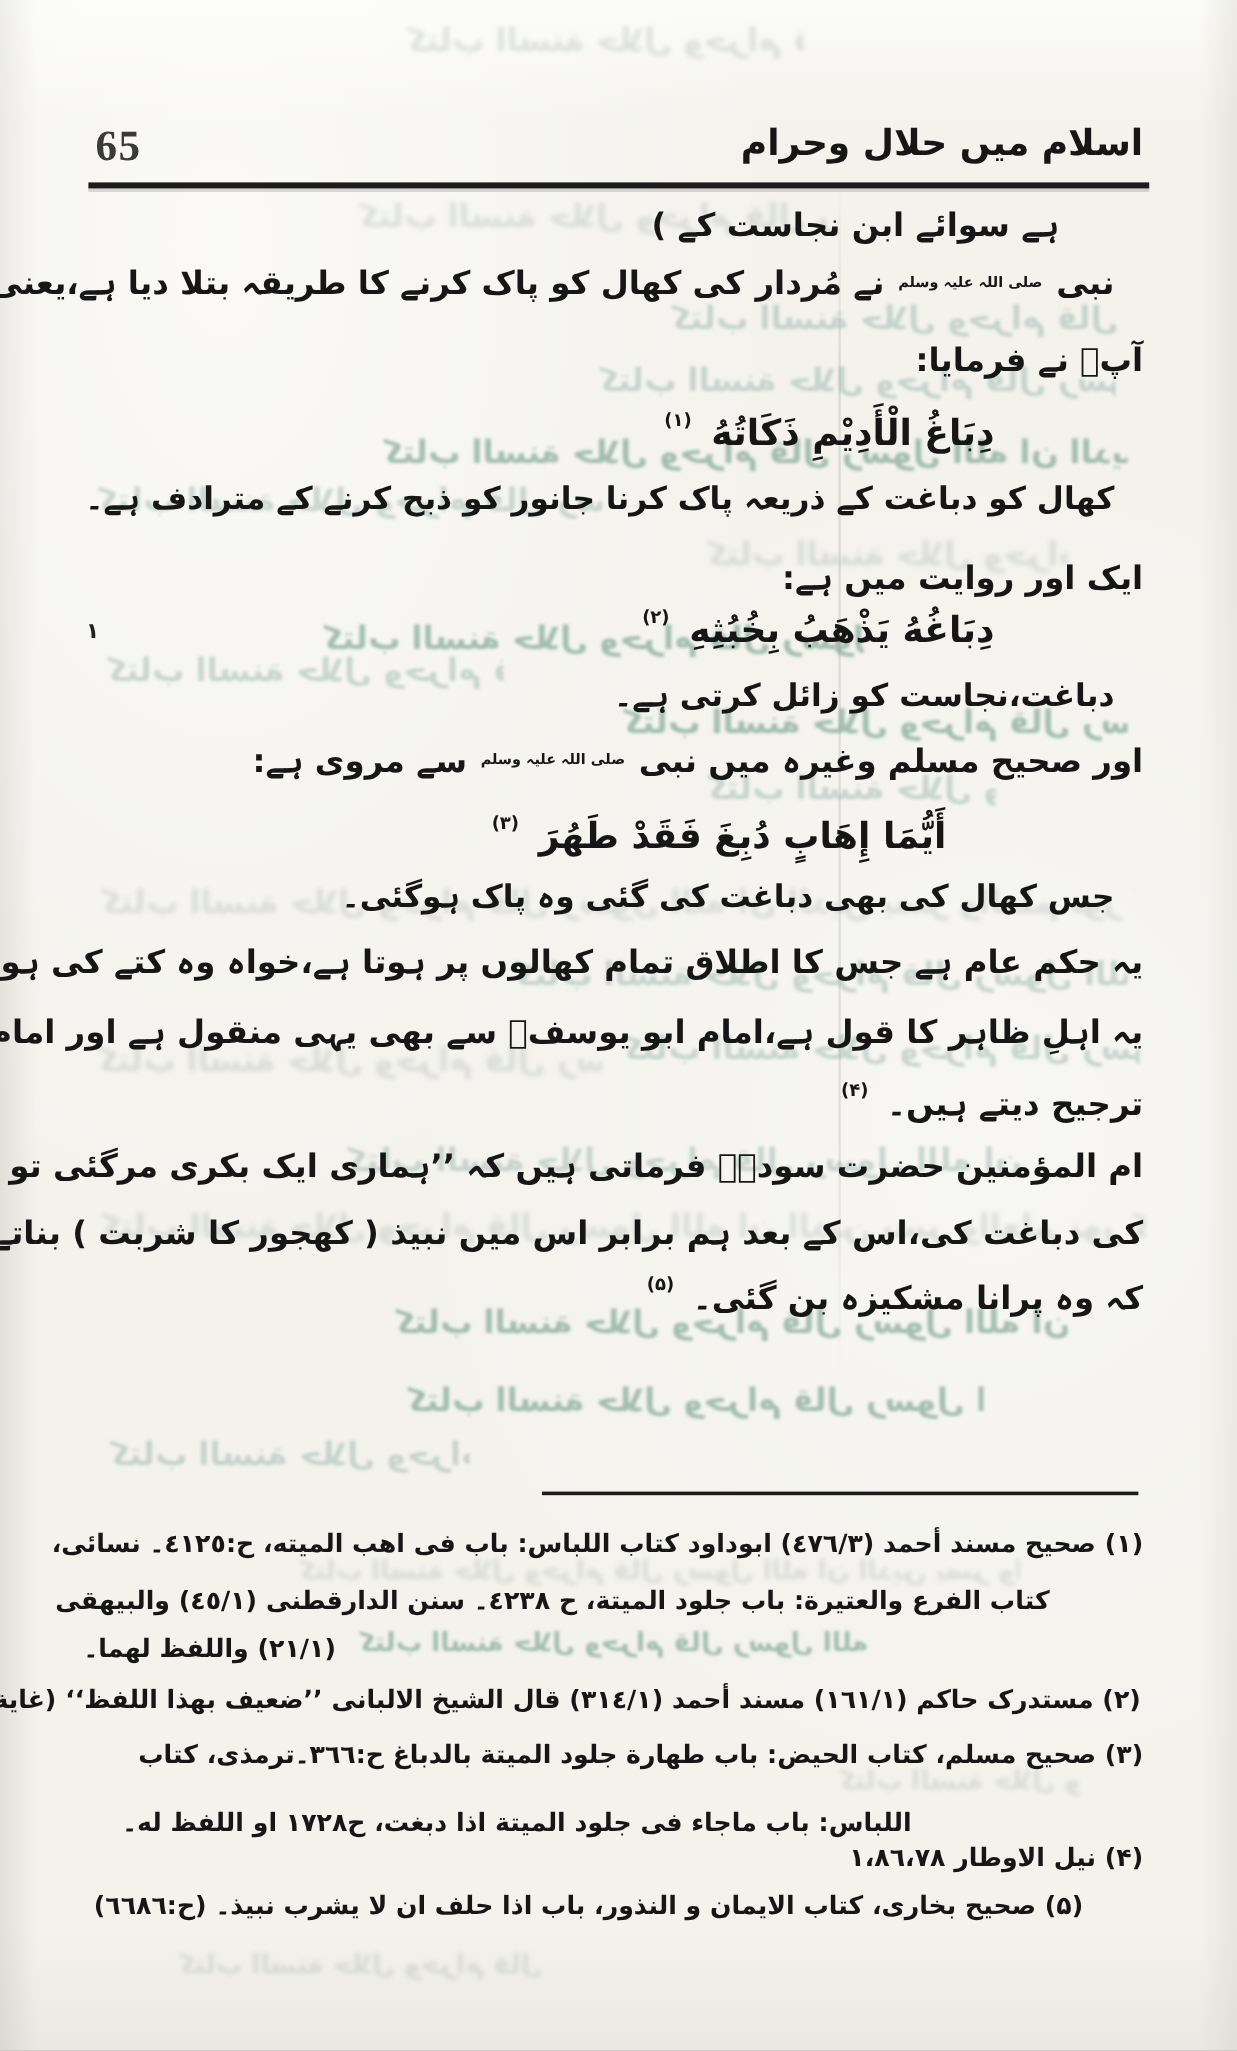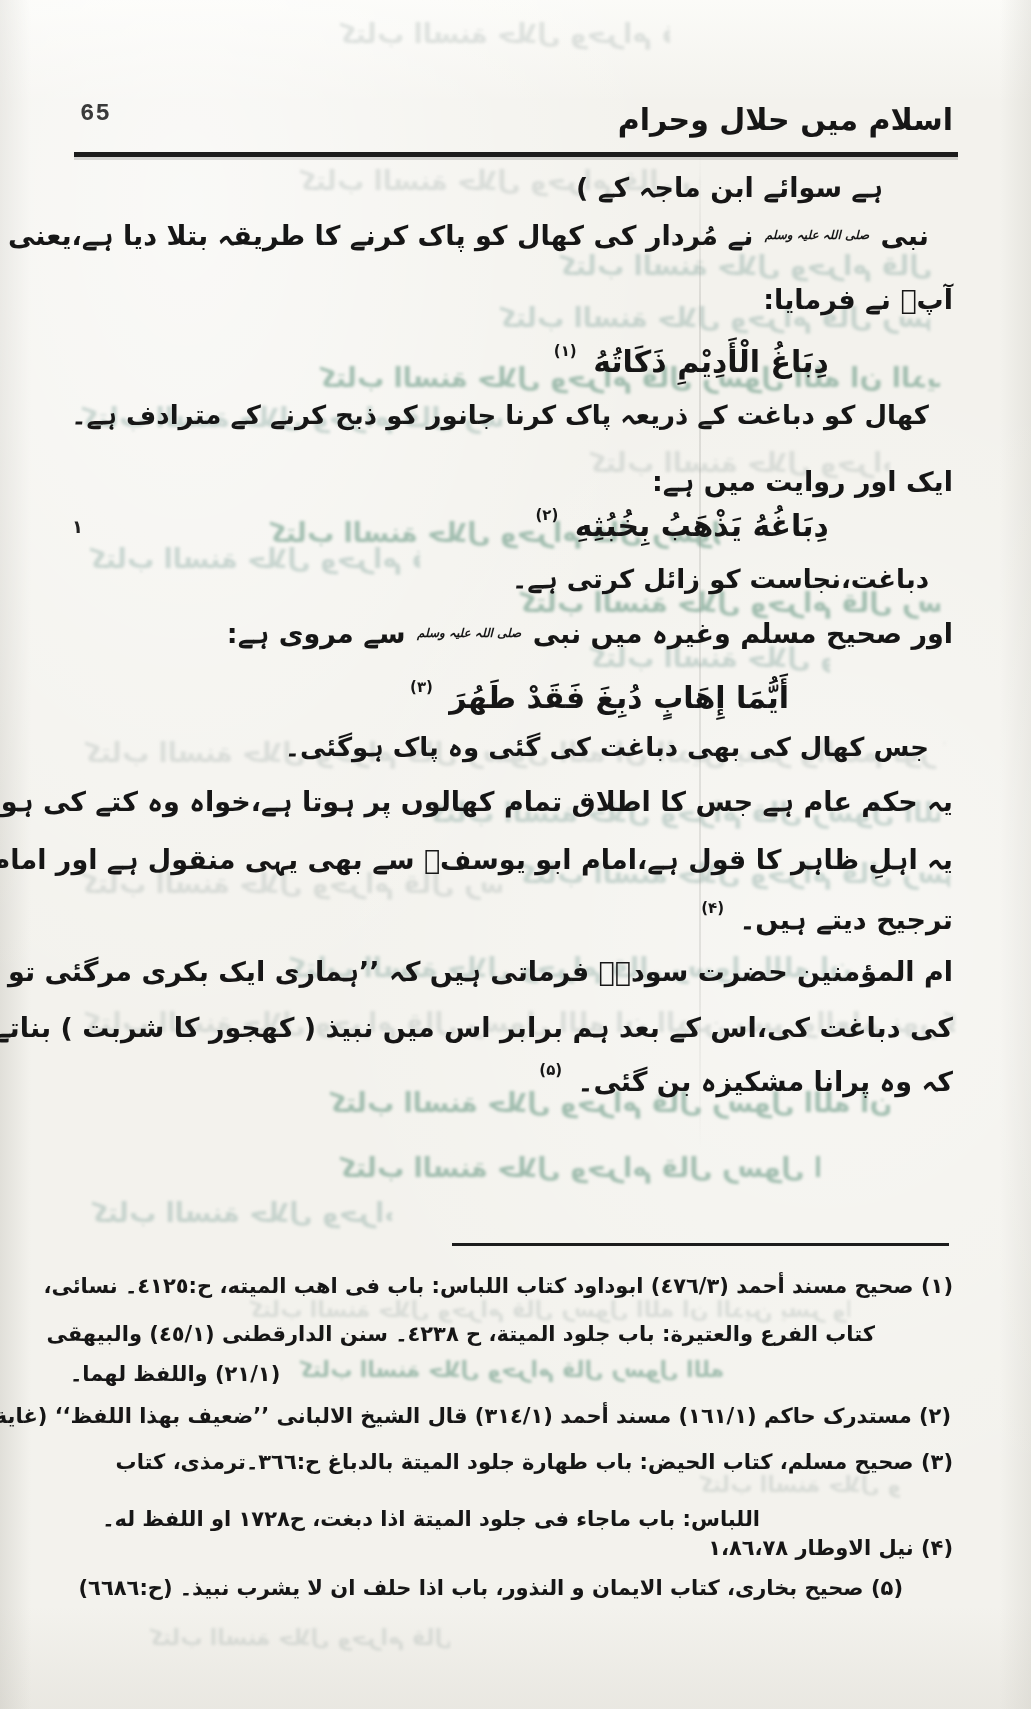--- a/index.html
+++ b/index.html
@@ -32,23 +32,23 @@
   .g-strong{color:rgba(96,148,126,.55);}
   .g-faint{color:rgba(142,160,156,.26);filter:blur(1.8px);}
   .g-small{font-size:22px;}
 
   .txt{position:absolute;white-space:nowrap;color:#161616;font-weight:bold;}
   .body-line{font-size:27px;}
   .trans-line{font-size:26px;}
   .arabic-quote{font-size:30px;letter-spacing:.5px;}
   .fn-line{font-size:21px;}
   .sup-ref{display:inline-block;font-size:15px;transform:translateY(-16px);margin:0 6px;font-weight:bold;}
-  .saw{font-size:12px;letter-spacing:-.5px;display:inline-block;transform:translateY(-6px);margin:12px 2px;font-style:italic;}
+  .saw{font-size:12px;letter-spacing:-.5px;display:inline-block;transform:translateY(-6px);margin:12px 2px;}
   .hdr-title{font-size:30px;}
-  .page-num{font-family:Liberation Mono, monospace;font-weight:bold;font-size:24px;color:#3a3a3a;letter-spacing:1px;}
+  .page-num{font-family:Liberation Serif, serif;font-weight:bold;font-size:36px;color:#3a3a3a;letter-spacing:1px;}
   .rule{position:absolute;background:#1c1c1c;}
   .stray{position:absolute;color:#222;font-weight:bold;font-size:18px;}
 </style>
 </head>
 <body>
 
 <div class="page">
 
   <div class="ghost g-faint" style="left:340px;top:18px;width:330px;">كتاب السنة حلال وحرام قال رسول الله ان الدين يسر والعلم نور كتاب السنة حلال وحرام قال رسول الله ان الدين يسر والعلم نور كتاب السنة حلال وحرام قال رسول الله ان الدين يسر والعلم نور </div>
   <div class="ghost g-faint" style="left:300px;top:165px;width:400px;">كتاب السنة حلال وحرام قال رسول الله ان الدين يسر والعلم نور كتاب السنة حلال وحرام قال رسول الله ان الدين يسر والعلم نور كتاب السنة حلال وحرام قال رسول الله ان الدين يسر والعلم نور </div>
@@ -74,21 +74,21 @@
   <div class="ghost g-strong g-small" style="left:300px;top:1357px;width:430px;">كتاب السنة حلال وحرام قال رسول الله ان الدين يسر والعلم نور كتاب السنة حلال وحرام قال رسول الله ان الدين يسر والعلم نور كتاب السنة حلال وحرام قال رسول الله ان الدين يسر والعلم نور </div>
   <div class="ghost g-faint g-small" style="left:700px;top:1472px;width:200px;">كتاب السنة حلال وحرام قال رسول الله ان الدين يسر والعلم نور كتاب السنة حلال وحرام قال رسول الله ان الدين يسر والعلم نور كتاب السنة حلال وحرام قال رسول الله ان الدين يسر والعلم نور </div>
   <div class="ghost g-faint g-small" style="left:150px;top:1625px;width:300px;">كتاب السنة حلال وحرام قال رسول الله ان الدين يسر والعلم نور كتاب السنة حلال وحرام قال رسول الله ان الدين يسر والعلم نور كتاب السنة حلال وحرام قال رسول الله ان الدين يسر والعلم نور </div>
 
   <div class="crease"></div>
 
   <div class="txt page-num" style="left:80px;top:100px;direction:ltr;">65</div>
   <div class="txt hdr-title" style="right:78px;top:102px;">اسلام میں حلال وحرام</div>
   <div class="rule" style="left:74px;top:152px;width:884px;height:5px;box-shadow:0 3px 0 rgba(60,60,60,.18);"></div>
 
-  <div class="txt body-line" style="right:148px;top:172px;">ہے سوائے ابن ماجہ کے )</div>
+  <div class="txt body-line" style="right:148px;top:172px;">ہے سوائے ابن نجاست کے )</div>
 
   <div class="txt body-line" style="right:102px;top:220px;">
     <span>نبی</span>
     <span class="saw">صلی اللہ علیہ وسلم</span>
     <span>نے مُردار کی کھال کو پاک کرنے کا طریقہ بتلا دیا ہے،یعنی دباغت کرنا۔</span>
   </div>
 
   <div class="txt body-line" style="right:78px;top:284px;">آپؐ نے فرمایا:</div>
 
   <div class="txt arabic-quote" style="right:202px;top:344px;">

